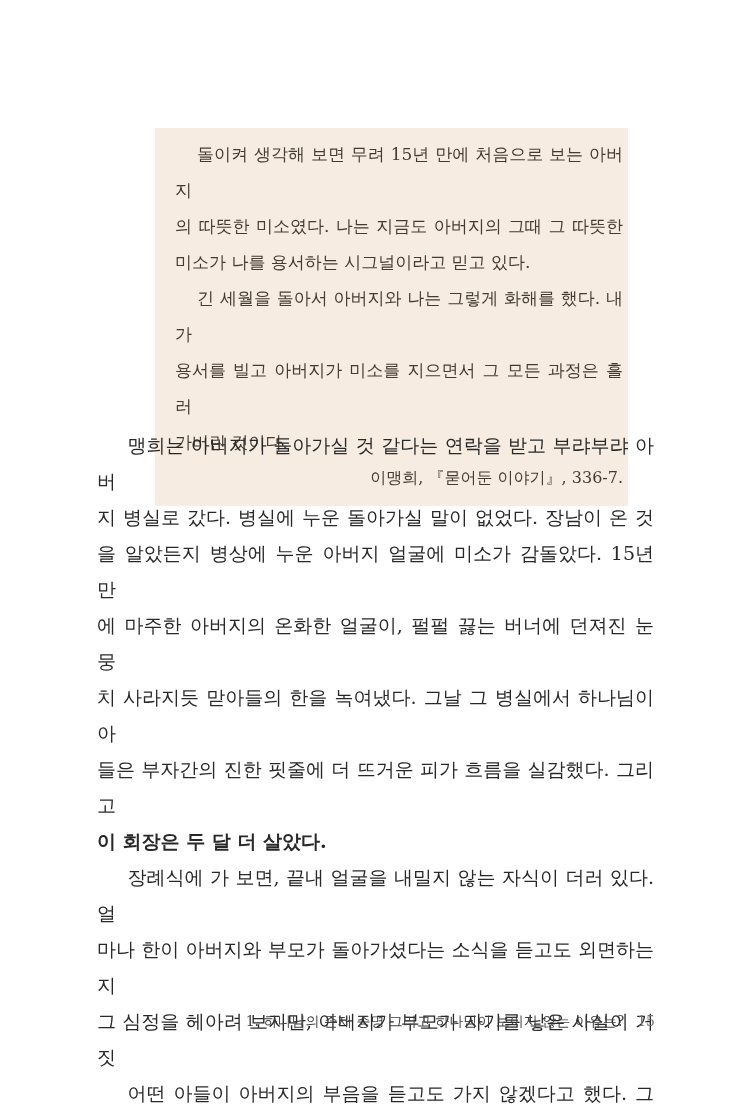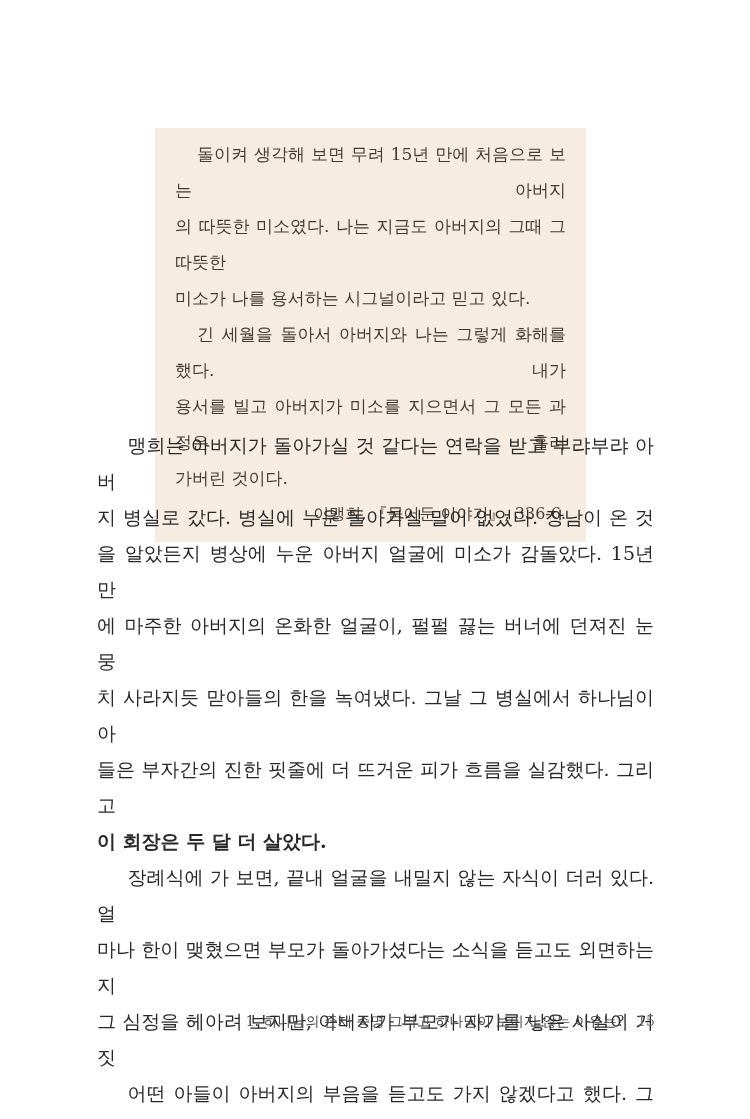--- a/index.html
+++ b/index.html
@@ -11,23 +11,23 @@
   .page {
     position: relative;
     width: 750px; height: 1119px;
     background: #ffffff;
     overflow: hidden;
   }
   
   .quote-box {
     position: absolute;
     left: 155px; top: 128px;
-    width: 431px;
+    width: 473px;
     box-sizing: border-box;
-    padding: 8px 20px 10px 20px;
+    padding: 8px 5px 10px 20px;
     background: #f6ece2;
     color: #433b31;
     font-size: 17px;
     line-height: 36px;
   }
   .quote-box .line { text-align: justify; text-align-last: justify; }
   .quote-box .line.first { text-indent: 1.3em; }
   .quote-box .line.para-end { text-align: left; text-align-last: left; }
   .quote-box .attribution {
     text-align: right;
@@ -72,36 +72,36 @@
           <div class="line first">돌이켜 생각해 보면 무려 15년 만에 처음으로 보는 아버지</div>
           <div class="line">의 따뜻한 미소였다. 나는 지금도 아버지의 그때 그 따뜻한</div>
           <div class="line para-end">미소가 나를 용서하는 시그널이라고 믿고 있다.</div>
         </div>
         <div>
           <div class="line first">긴 세월을 돌아서 아버지와 나는 그렇게 화해를 했다. 내가</div>
           <div class="line">용서를 빌고 아버지가 미소를 지으면서 그 모든 과정은 흘러</div>
           <div class="line para-end">가버린 것이다.</div>
         </div>
       </div>
-    <div class="attribution">이맹희, 『묻어둔 이야기』, 336-6.</div>
+    <div class="attribution">이맹희, 『묻어둔 이야기』, 336-7.</div>
   </div>
 
   <div class="body-text" id="body-paras">
       <div>
         <div class="line first">맹희는 아버지가 돌아가실 것 같다는 연락을 받고 부랴부랴 아버</div>
         <div class="line">지 병실로 갔다. 병실에 누운 돌아가실 말이 없었다. 장남이 온 것</div>
         <div class="line">을 알았든지 병상에 누운 아버지 얼굴에 미소가 감돌았다. 15년 만</div>
         <div class="line">에 마주한 아버지의 온화한 얼굴이, 펄펄 끓는 버너에 던져진 눈 뭉</div>
         <div class="line">치 사라지듯 맏아들의 한을 녹여냈다. 그날 그 병실에서 하나님이 아</div>
         <div class="line">들은 부자간의 진한 핏줄에 더 뜨거운 피가 흐름을 실감했다. 그리고</div>
         <div class="line para-end">이 회장은 두 달 더 살았다.</div>
       </div>
       <div>
         <div class="line first">장례식에 가 보면, 끝내 얼굴을 내밀지 않는 자식이 더러 있다. 얼</div>
-        <div class="line">마나 한이 맺혔으면 부모가 돌아가셨다는 소식을 듣고도 외면하는지</div>
+        <div class="line">마나 한이 아버지와 부모가 돌아가셨다는 소식을 듣고도 외면하는지</div>
         <div class="line">그 심정을 헤아려 보지만, 아버지가 부모가 자기를 낳은 사실이 거짓</div>
       </div>
       <div>
         <div class="line first">어떤 아들이 아버지의 부음을 듣고도 가지 않겠다고 했다. 그때 그</div>
       </div>
     </div>
 
   <div class="footer">
     <span class="chapter">1. 하나님의 존재 증명 그리고 하나님이 보이지 않는 이유는?</span><span class="pagenum" style="color: #737373;">15</span>
   </div>

